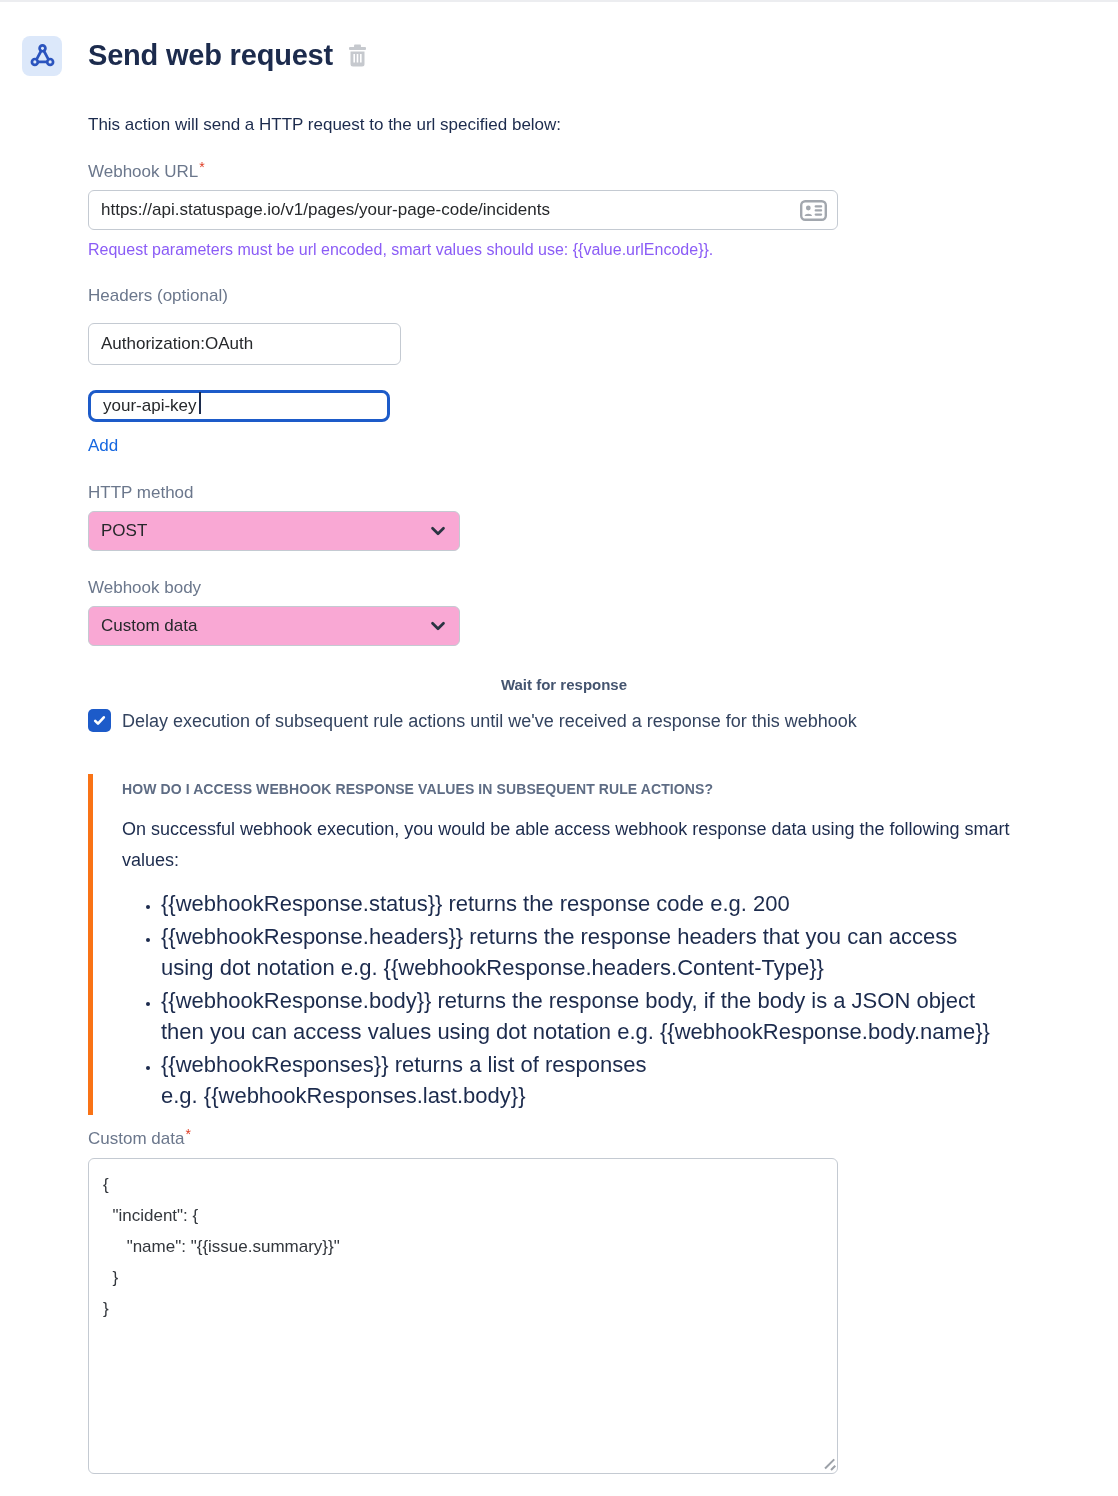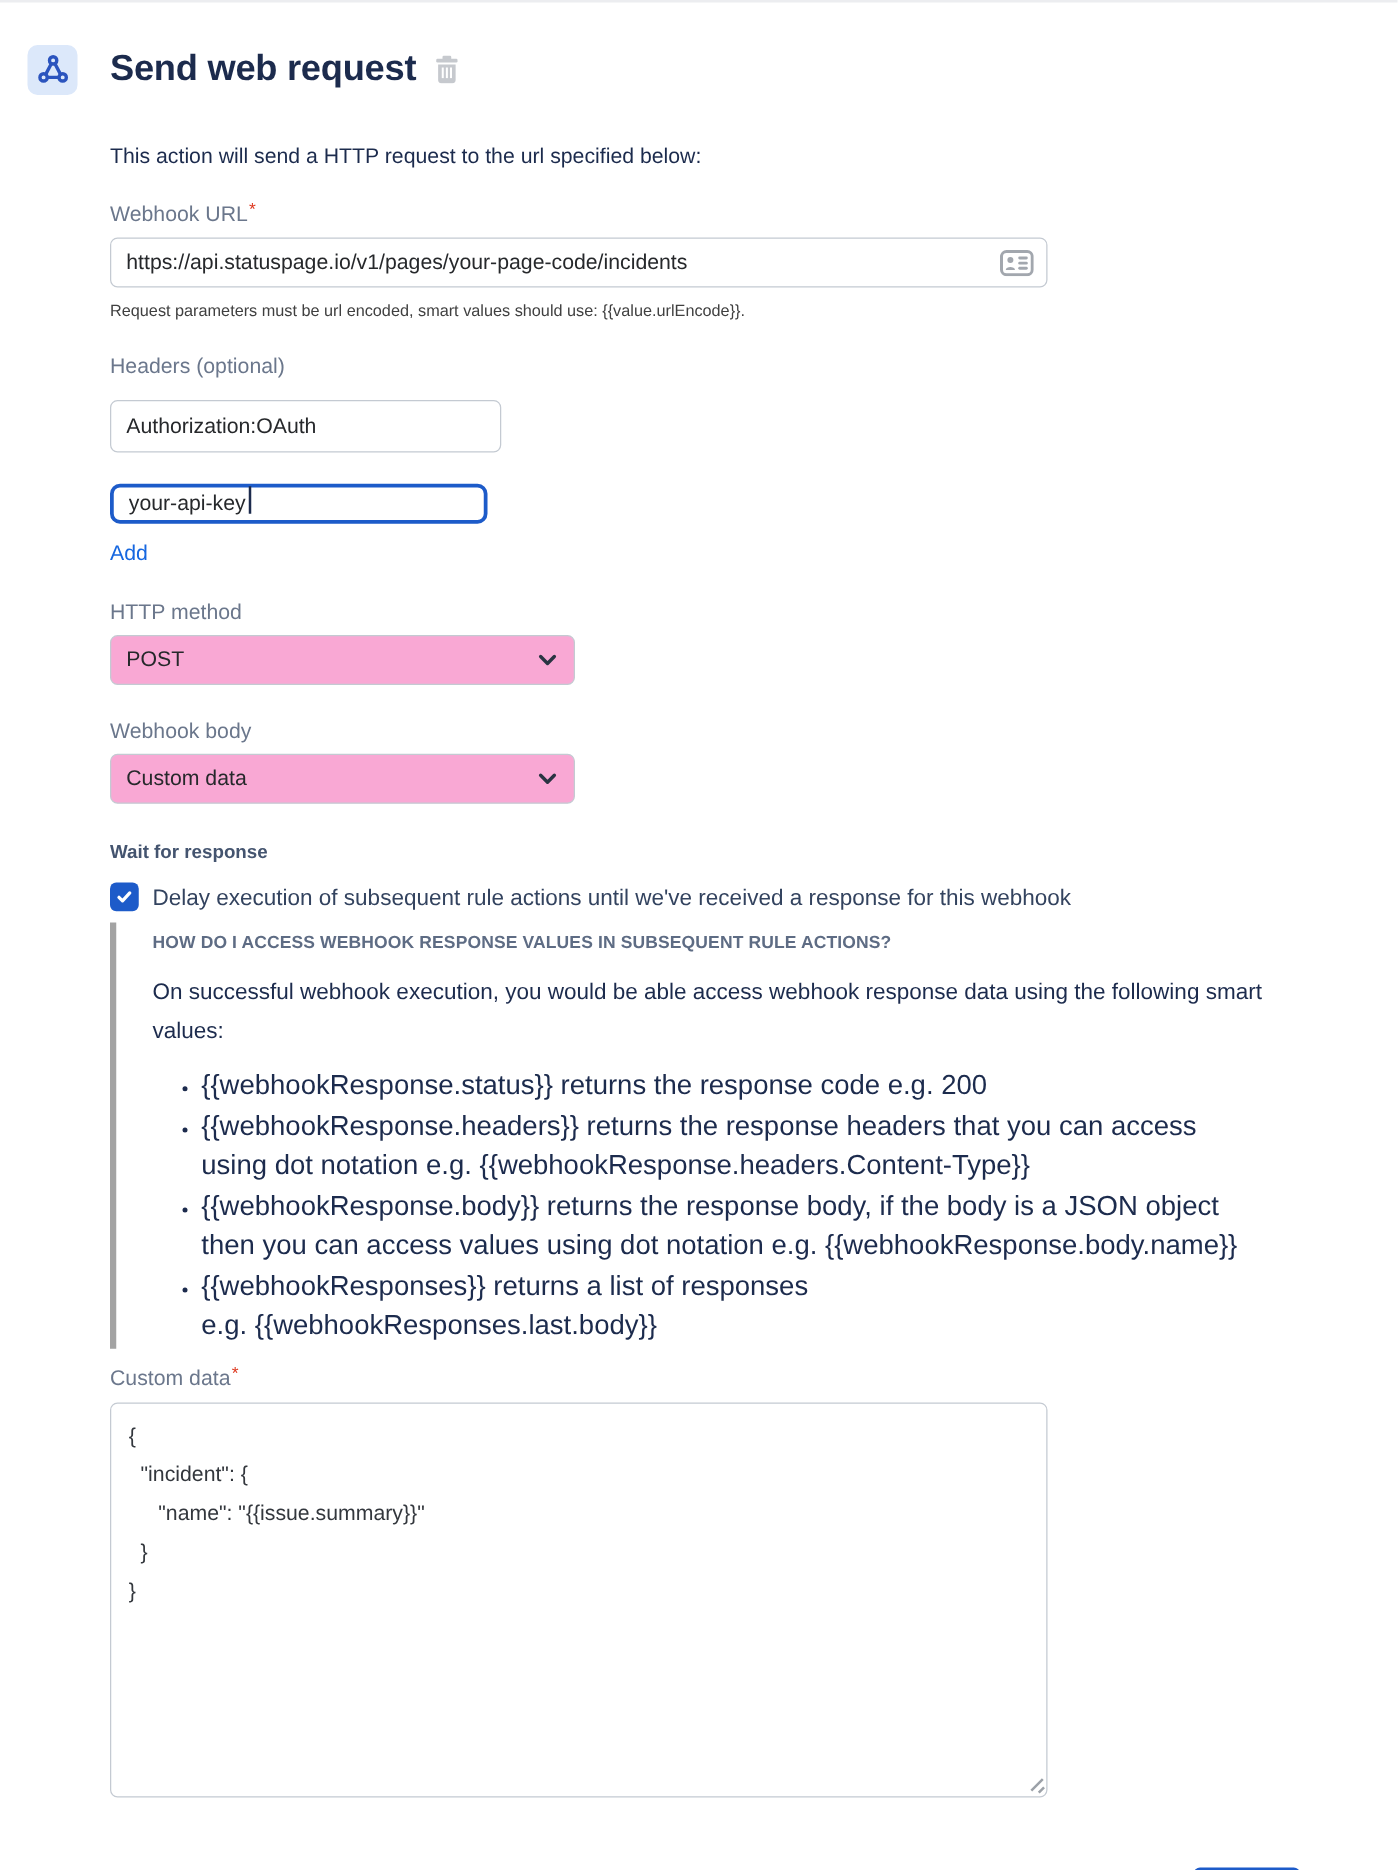--- a/index.html
+++ b/index.html
@@ -26,47 +26,47 @@
 
   .text-input{
     display:block;width:750px;height:40px;margin-top:8px;
     border:1px solid #C4CAD2;border-radius:6px;padding:0 12px;
     font-family:inherit;font-size:17px;color:#26282B;background:#fff;outline:none;
   }
   .url-wrap{position:relative;width:750px;}
   .url-wrap .text-input{width:100%;padding-right:46px;}
   .url-card-icon{position:absolute;right:11px;top:10px;pointer-events:auto;cursor:pointer;}
 
-  .help-text{font-size:13px;color:#404040;margin-top:11px;}
+  .help-text{font-size:16px;color:#8b5cf6;margin-top:11px;}
 
   .headers-row{display:flex;gap:17px;margin-top:9px;flex-direction:column;}
   .hdr-key{width:313px;height:42px;}
   .hdr-val{width:302px;height:32px;border:3px solid #1D5BC9;border-radius:8px;}
   .hdr-val-wrap{position:relative;}
   .caret{position:absolute;left:111px;top:10px;width:1.5px;height:22px;background:#1C2B4D;}
 
   .link{color:#1667E0;font-size:17px;cursor:pointer;text-decoration:none;display:inline-block;}
   .add-link{margin-top:14px;}
 
   .select-wrap{position:relative;width:372px;margin-top:8px;}
   .select-wrap select{
     appearance:none;-webkit-appearance:none;width:100%;height:40px;
     border:1px solid #C4CAD2;border-radius:6px;background:#f9a8d4;
     font-family:inherit;font-size:17px;color:#26282B;padding:0 40px 0 12px;outline:none;
   }
   .select-chevron{position:absolute;right:12px;top:10px;pointer-events:none;}
 
-  .wait-label{font-size:15px;font-weight:700;color:#44546F;margin-top:30px;}
+  .wait-label{font-size:15px;font-weight:700;color:#44546F;margin-top:30px;text-align:center;}
   .chk-row{display:flex;margin-top:13px;}
   .checkbox{width:23px;height:23px;border-radius:5px;background:#1D5BC9;flex:0 0 auto;
     display:flex;align-items:center;justify-content:center;margin-top:3px;cursor:pointer;}
   .chk-label{font-size:18px;line-height:31px;color:#33435F;margin-left:11px;max-width:880px;}
 
   
-  .panel{margin-top:4px;border-left:5px solid #a3a3a3;padding:7px 30px 4px 29px;width:952px;}
+  .panel{margin-top:37px;border-left:5px solid #f97316;padding:7px 30px 4px 29px;width:952px;}
   .panel-heading{font-size:14px;font-weight:700;color:#5E6C84;letter-spacing:.1px;}
   .panel-intro{font-size:18px;line-height:31px;color:#1C2B4D;margin-top:17px;max-width:910px;}
   .panel ul{margin:12px 0 0;padding-left:39px;}
   .panel li{font-size:22px;line-height:31px;color:#1C2B4D;margin-top:2px;max-width:850px;}
   .panel li::marker{color:#1C2B4D;font-size:13px;}
   .panel li:last-child{max-width:520px;}
 
   
   .ta-wrap{position:relative;width:750px;margin-top:9px;}
   .ta-wrap textarea{

